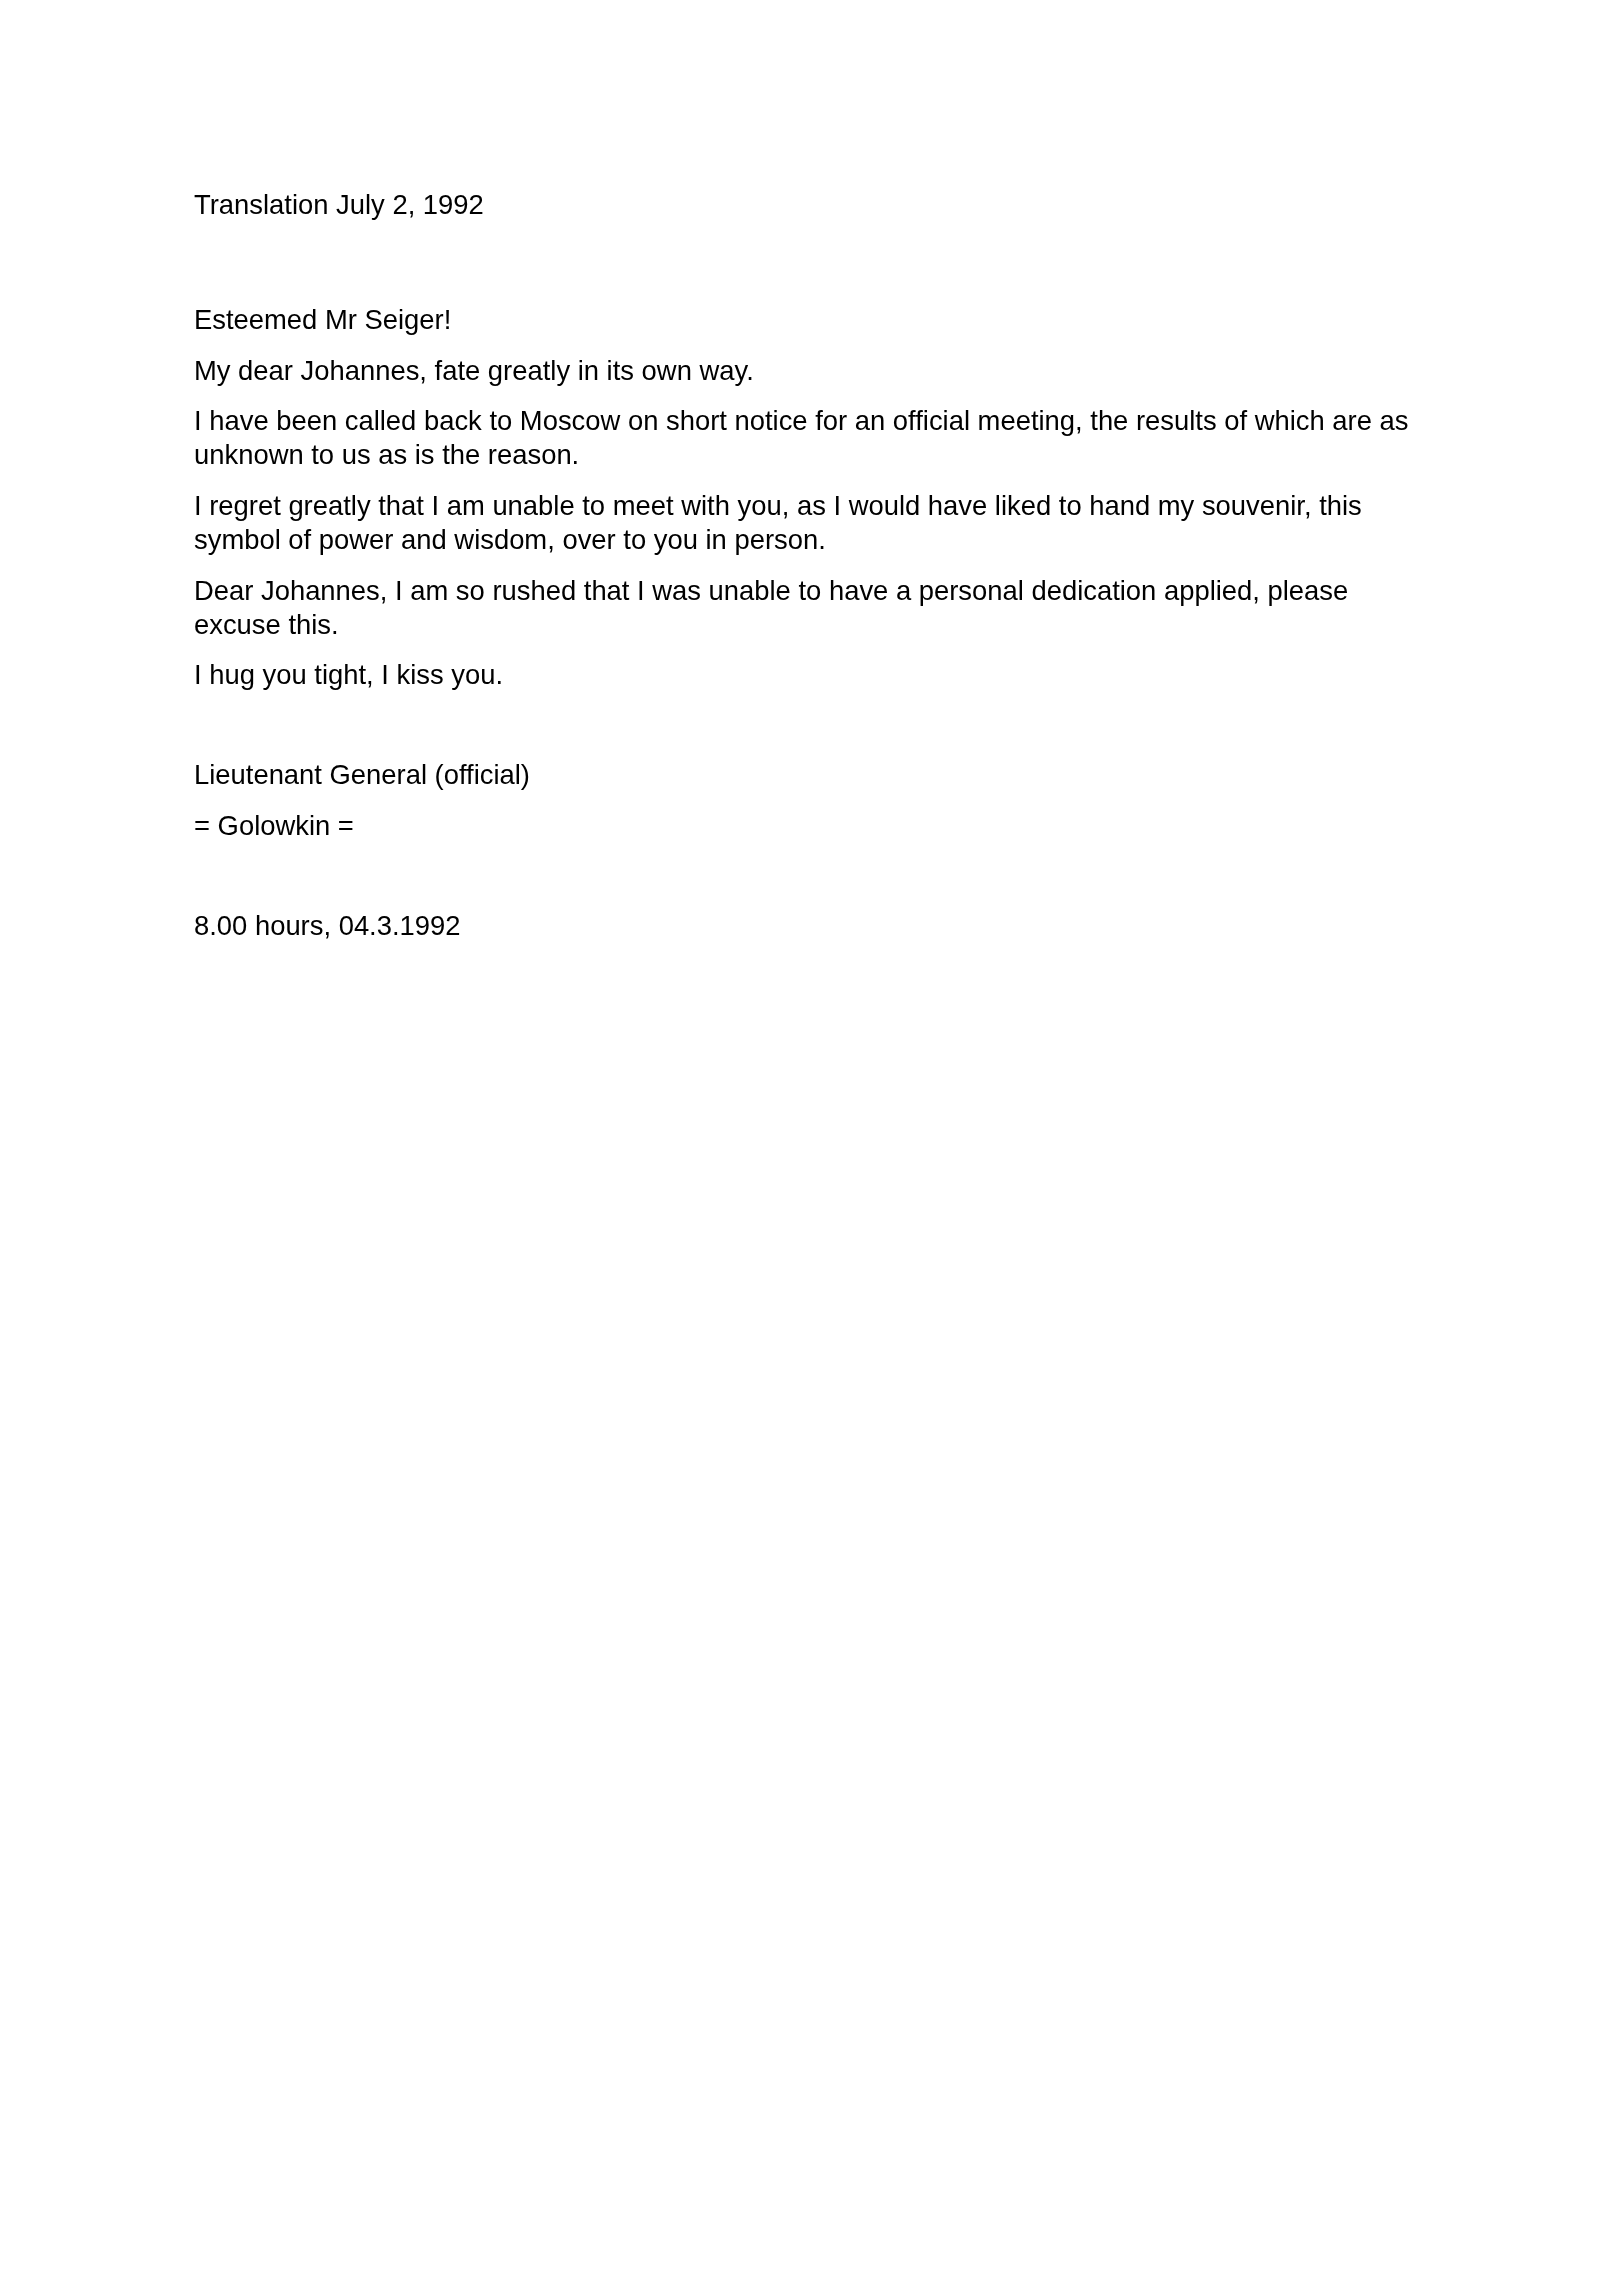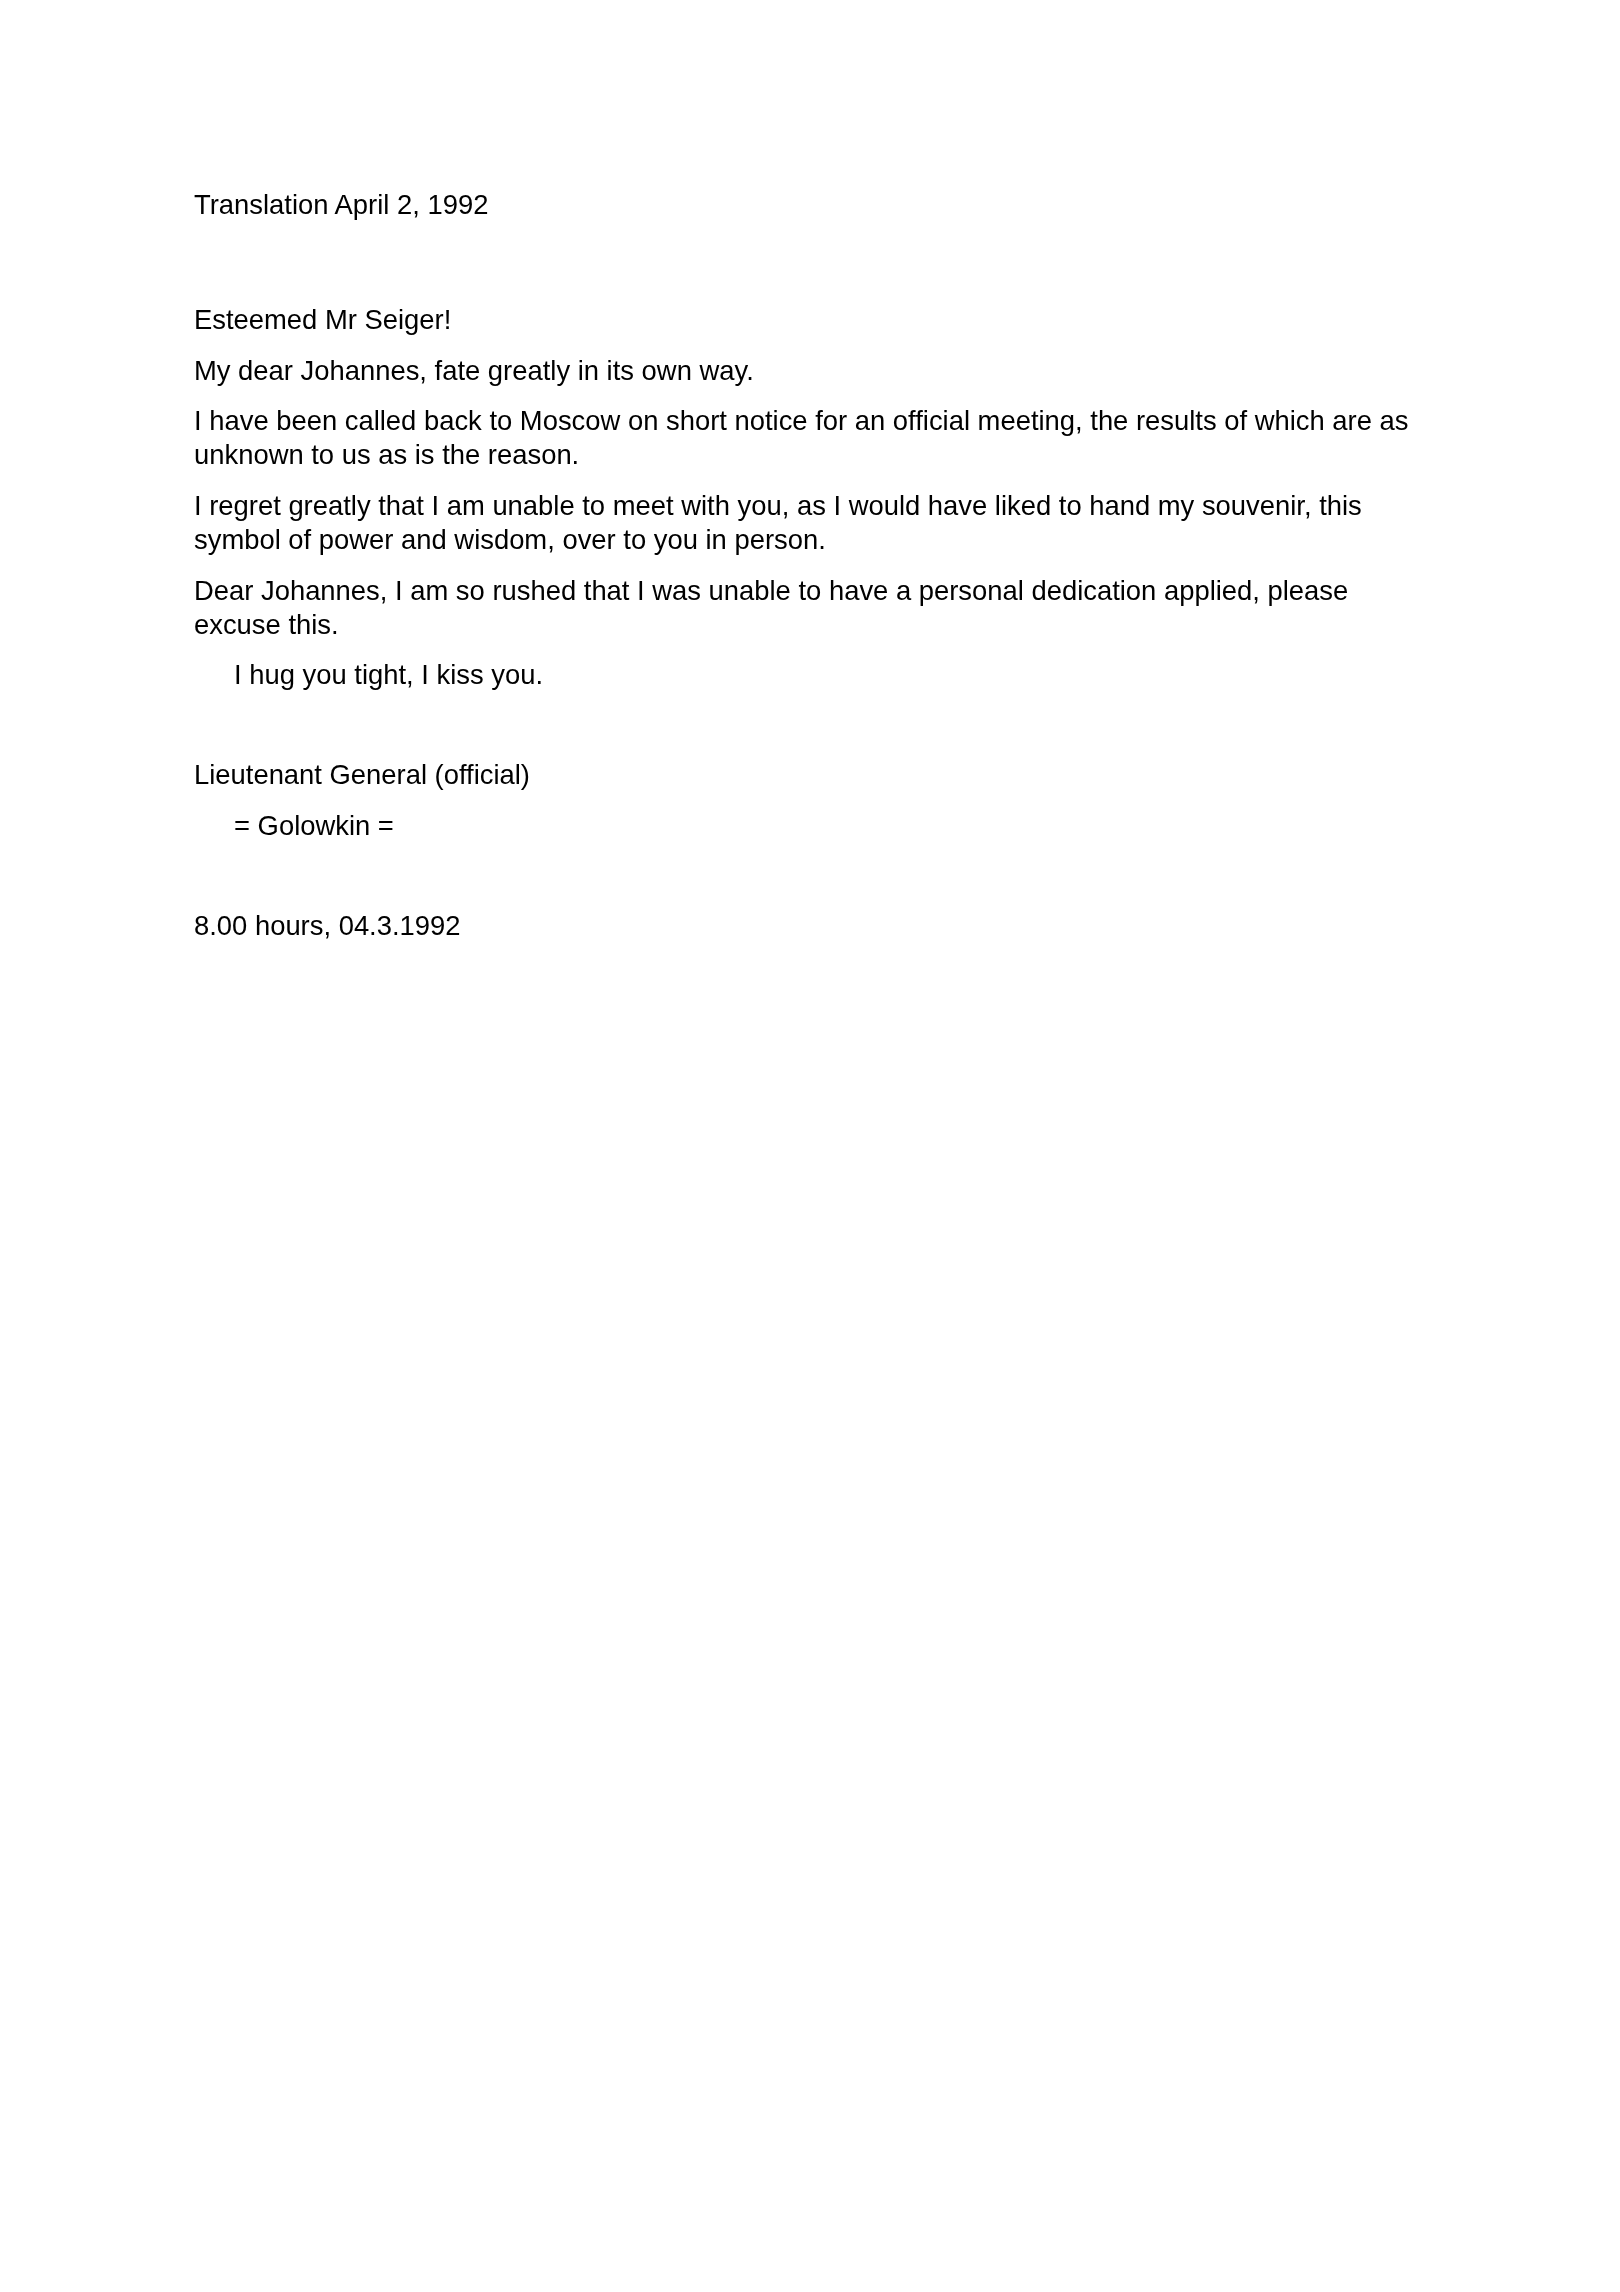--- a/index.html
+++ b/index.html
@@ -27,30 +27,29 @@
     text-align: left;
   }
   .content p {
     margin: 0 0 16.7px 0;
   }
   p.title-line {
     margin-bottom: 81px;
   }
   p.gap-after {
     margin-bottom: 66px;
-    margin-left: 40px;
   }
 </style>
 </head>
 <body>
 
 <div class="page">
   <div class="content">
 
-    <p class="title-line">Translation April 2, 1992</p>
+    <p class="title-line">Translation July 2, 1992</p>
 
     <p>Esteemed Mr Seiger!</p>
 
     <p>My dear Johannes, fate greatly in its own way.</p>
 
     <p>I have been called back to Moscow on short notice for an official meeting, the results of which are as unknown to us as is the reason.</p>
 
     <p>I regret greatly that I am unable to meet with you, as I would have liked to hand my souvenir, this symbol of power and wisdom, over to you in person.</p>
 
     <p>Dear Johannes, I am so rushed that I was unable to have a personal dedication applied, please excuse this.</p>

